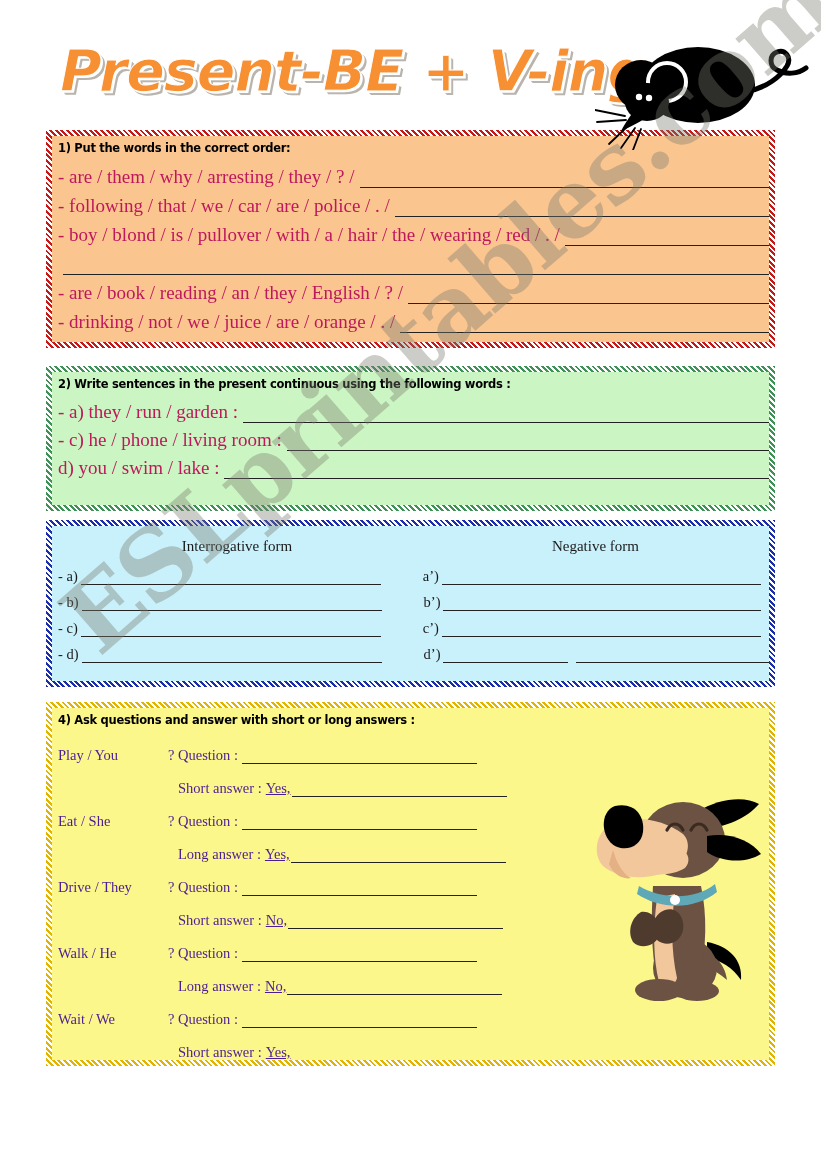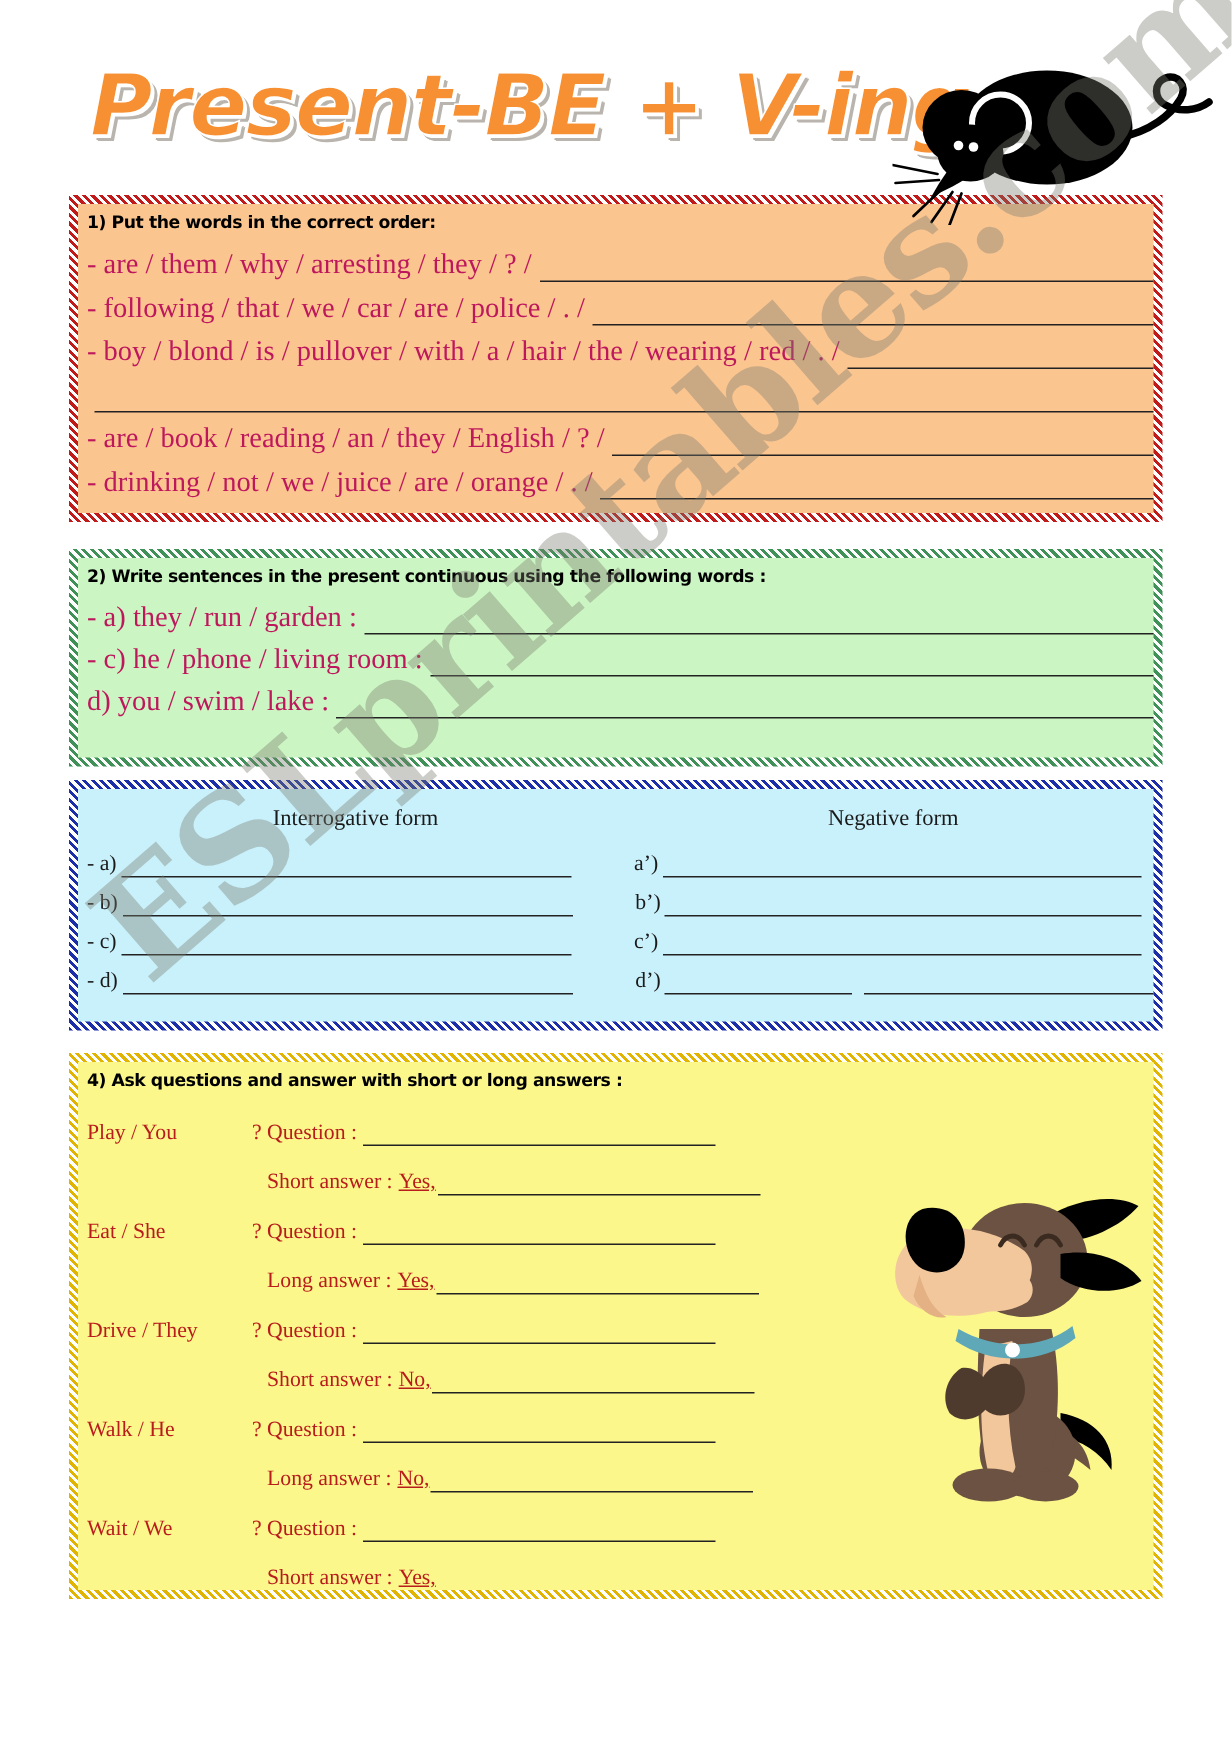--- a/index.html
+++ b/index.html
@@ -197,21 +197,21 @@
         #E0B400 0px, #E0B400 2px,
         #ffffff 2px, #ffffff 4px);
   }
   #sec4 .sec-inner { background: #FBF78B; padding-top: 2px; overflow: hidden; }
   .qa-block { margin: 0 0 0 6px; }
   .qa-line {
     display: flex;
     align-items: flex-end;
     height: 33px;
     font-size: 14.5px;
-    color: #b91c1c;
+    color: #4c1d95;
     white-space: nowrap;
   }
   .qa-cue { flex: 0 0 110px; }
   .qa-q   { flex: 0 0 10px; }
   .qa-lab { flex: 0 0 auto; padding-right: 4px; }
   .qa-prefill {
     flex: 0 0 auto;
     text-decoration: underline;
     padding-right: 1px;
   }

